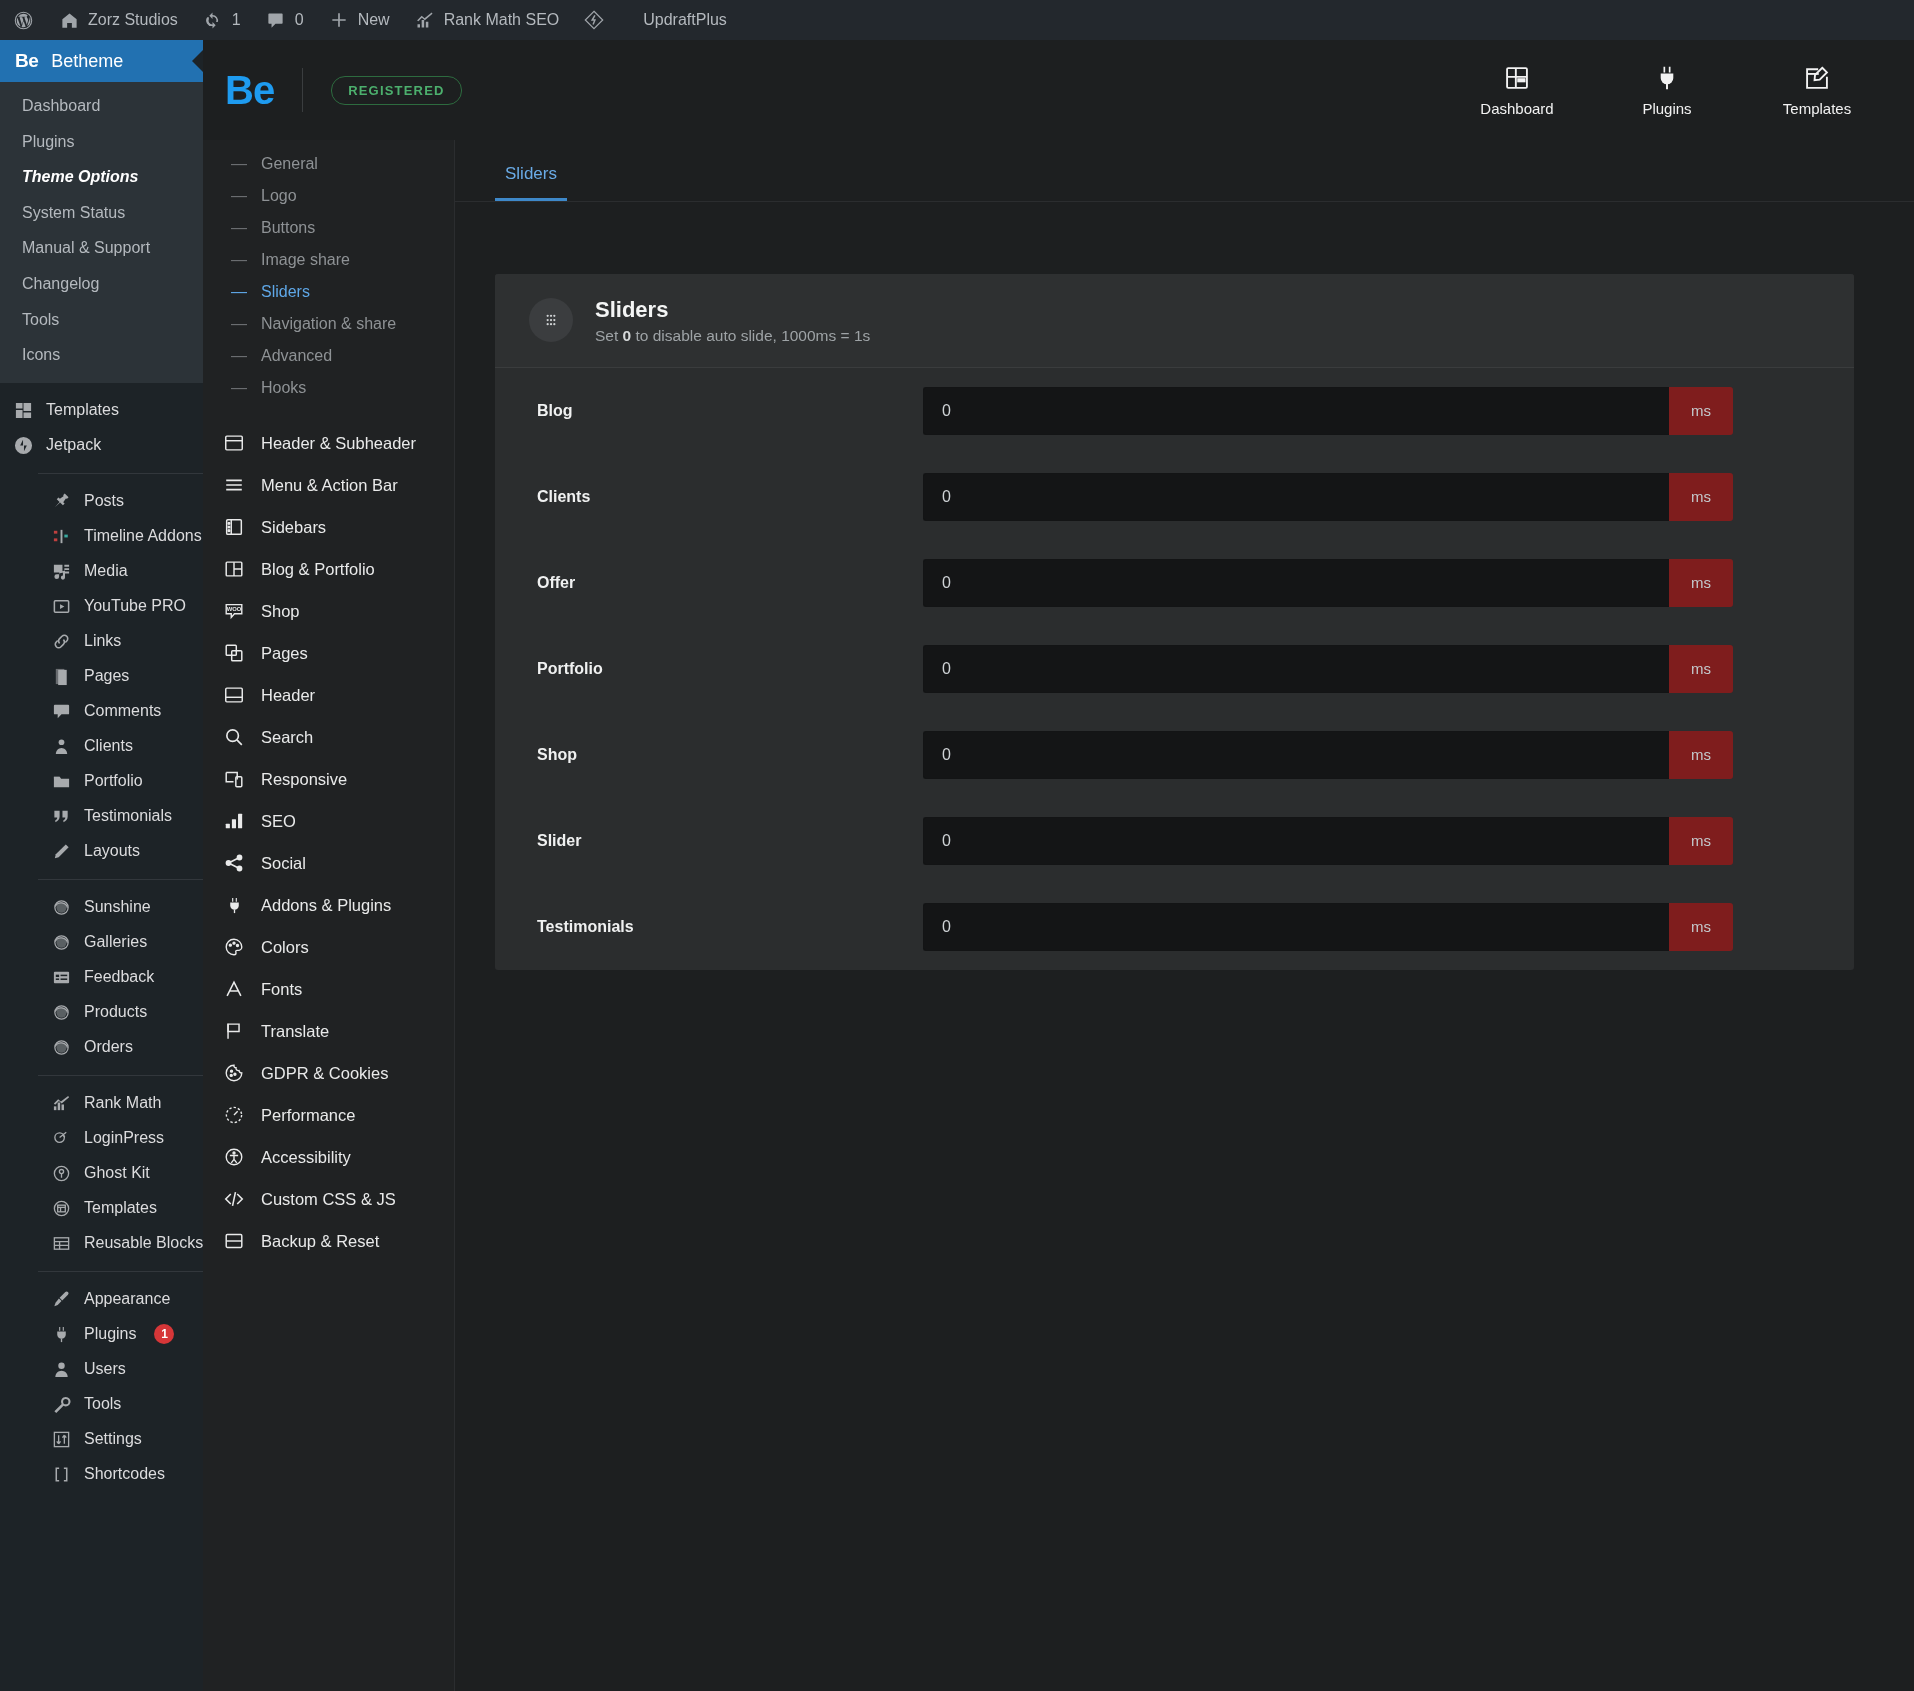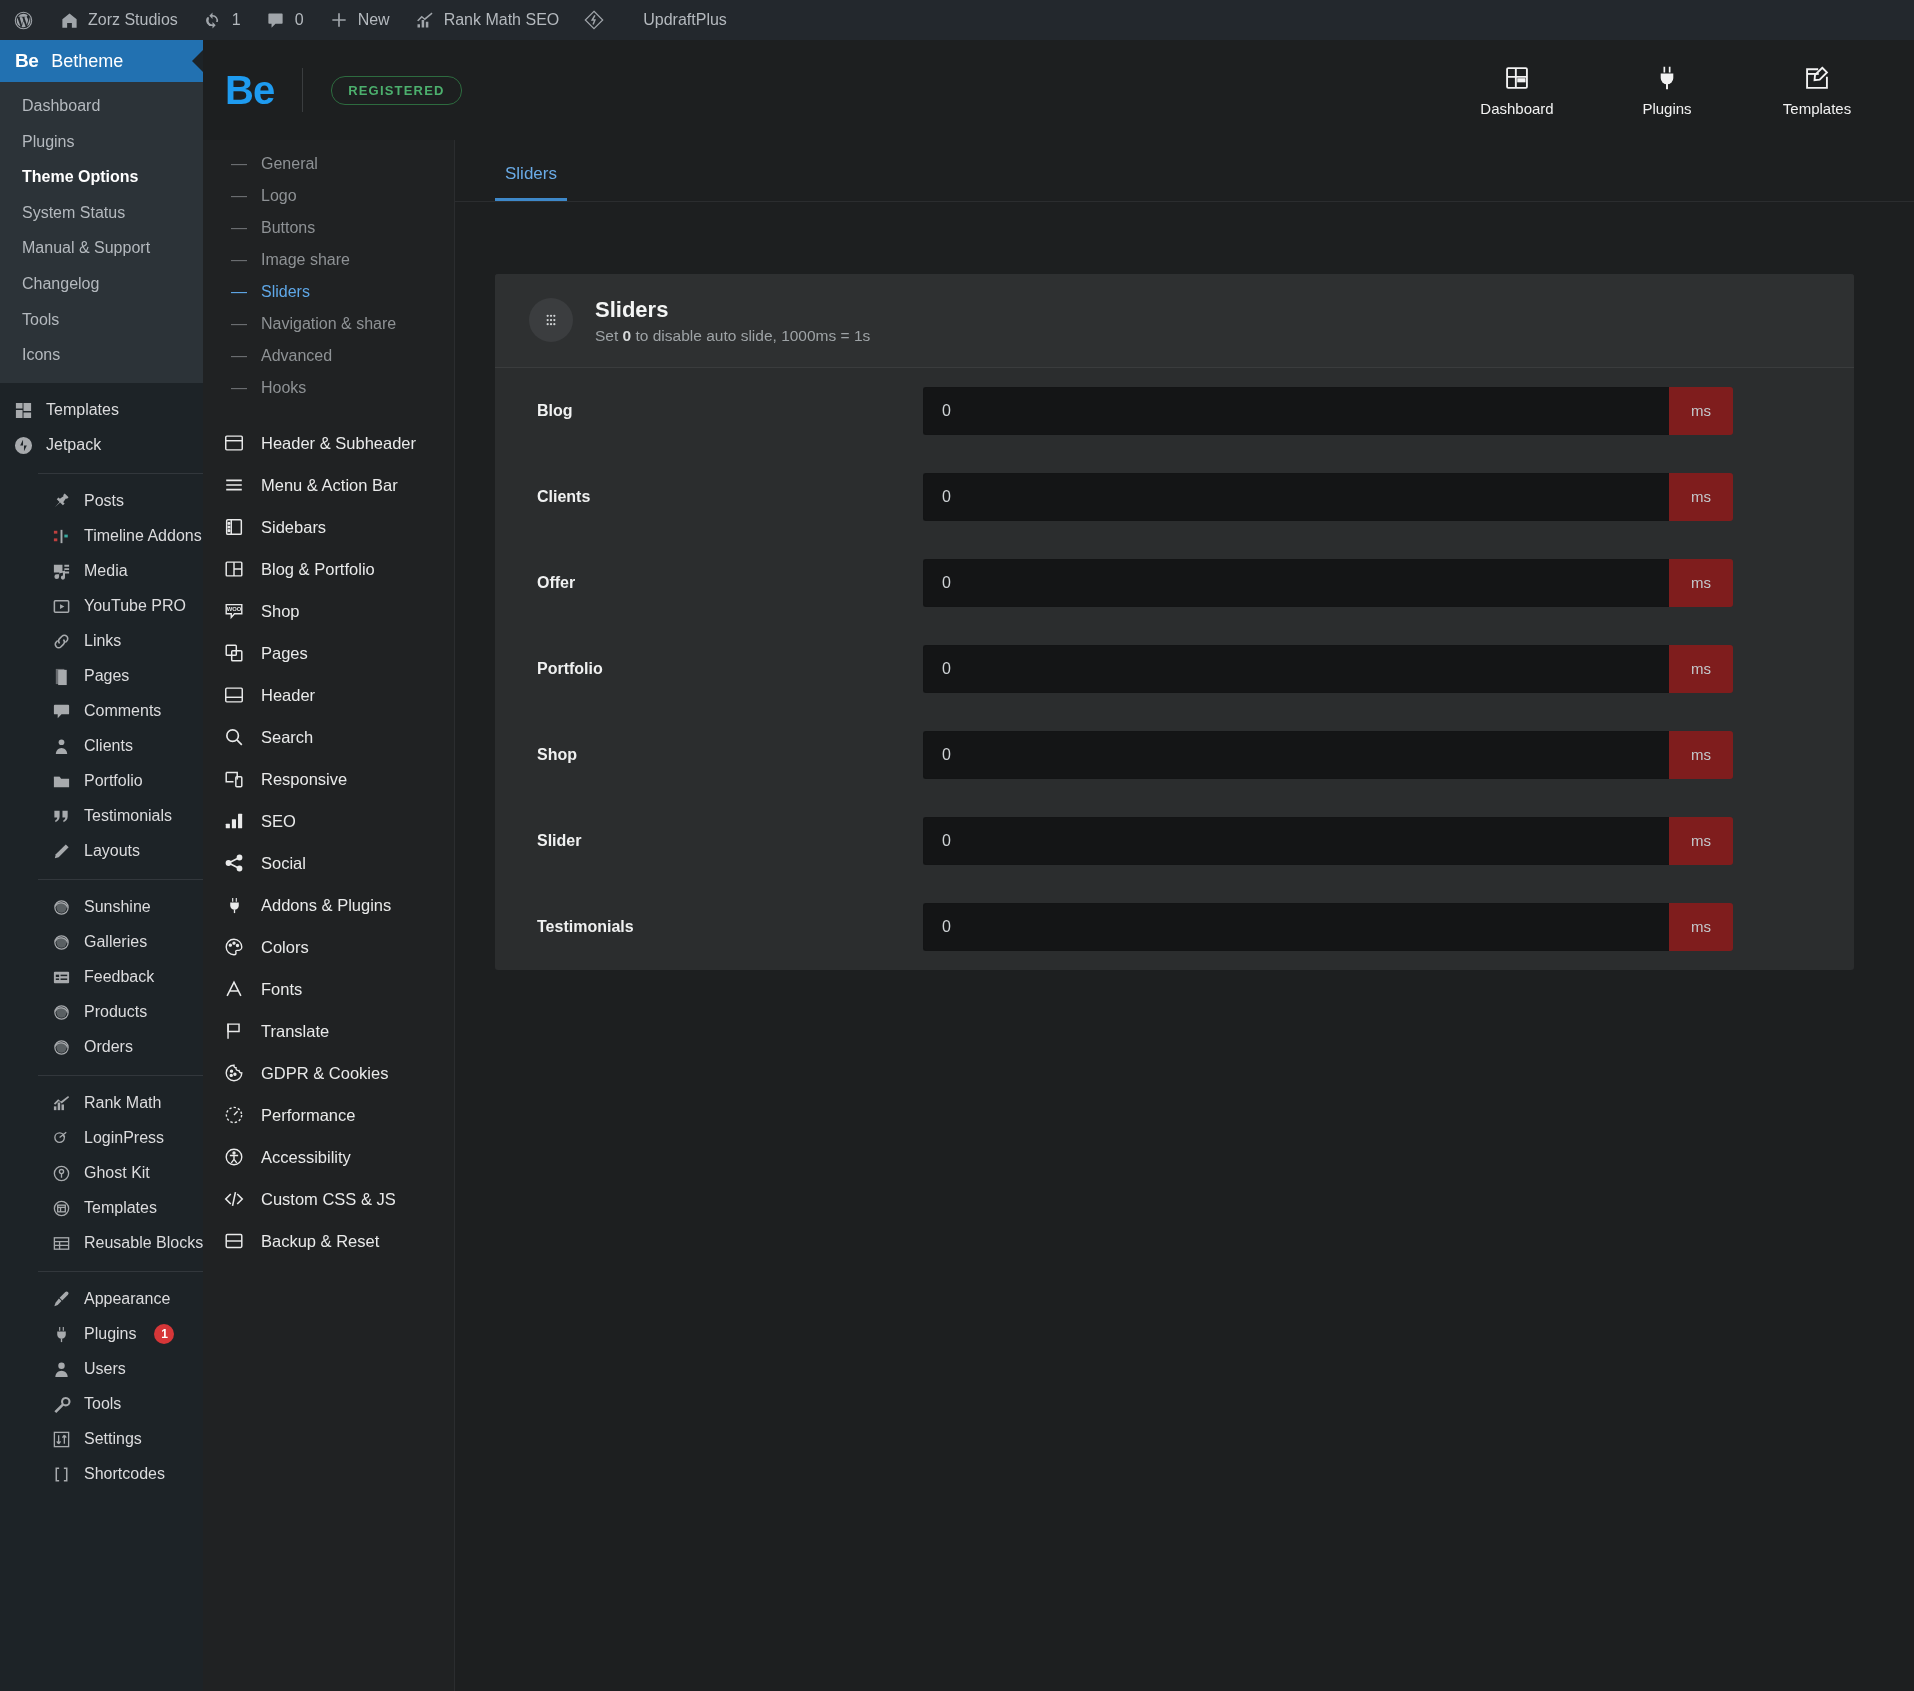--- a/index.html
+++ b/index.html
@@ -40,21 +40,21 @@
     position: absolute; right: 0; top: 50%; transform: translateY(-50%);
     width: 0; height: 0;
     border-top: 11px solid transparent; border-bottom: 11px solid transparent;
     border-right: 11px solid #1d2327;
   }
   .be-sub { background: #2c3338; padding: 6px 0 10px 0; }
   .be-sub-item {
     display: block; padding: 7px 0 7px 22px; font-size: 16px; color: #b4b9be;
     cursor: pointer; line-height: 1.35;
   }
-  .be-sub-item.current { color: #fff; font-weight: 700; }
+  .be-sub-item.current { color: #fff; font-weight: 700; font-style: italic; }
 
   .wpgroup { padding: 10px 0; }
   .wpgroup + .wpgroup { border-top: 1px solid #32373c; margin-left: 38px; }
   .wp-item {
     display: flex; align-items: center; gap: 12px;
     height: 35px; padding-left: 12px; color: #dcdcde; font-size: 16px;
     cursor: pointer; white-space: nowrap;
   }
   .wp-ico {
     width: 22px; height: 22px; flex: 0 0 22px;

